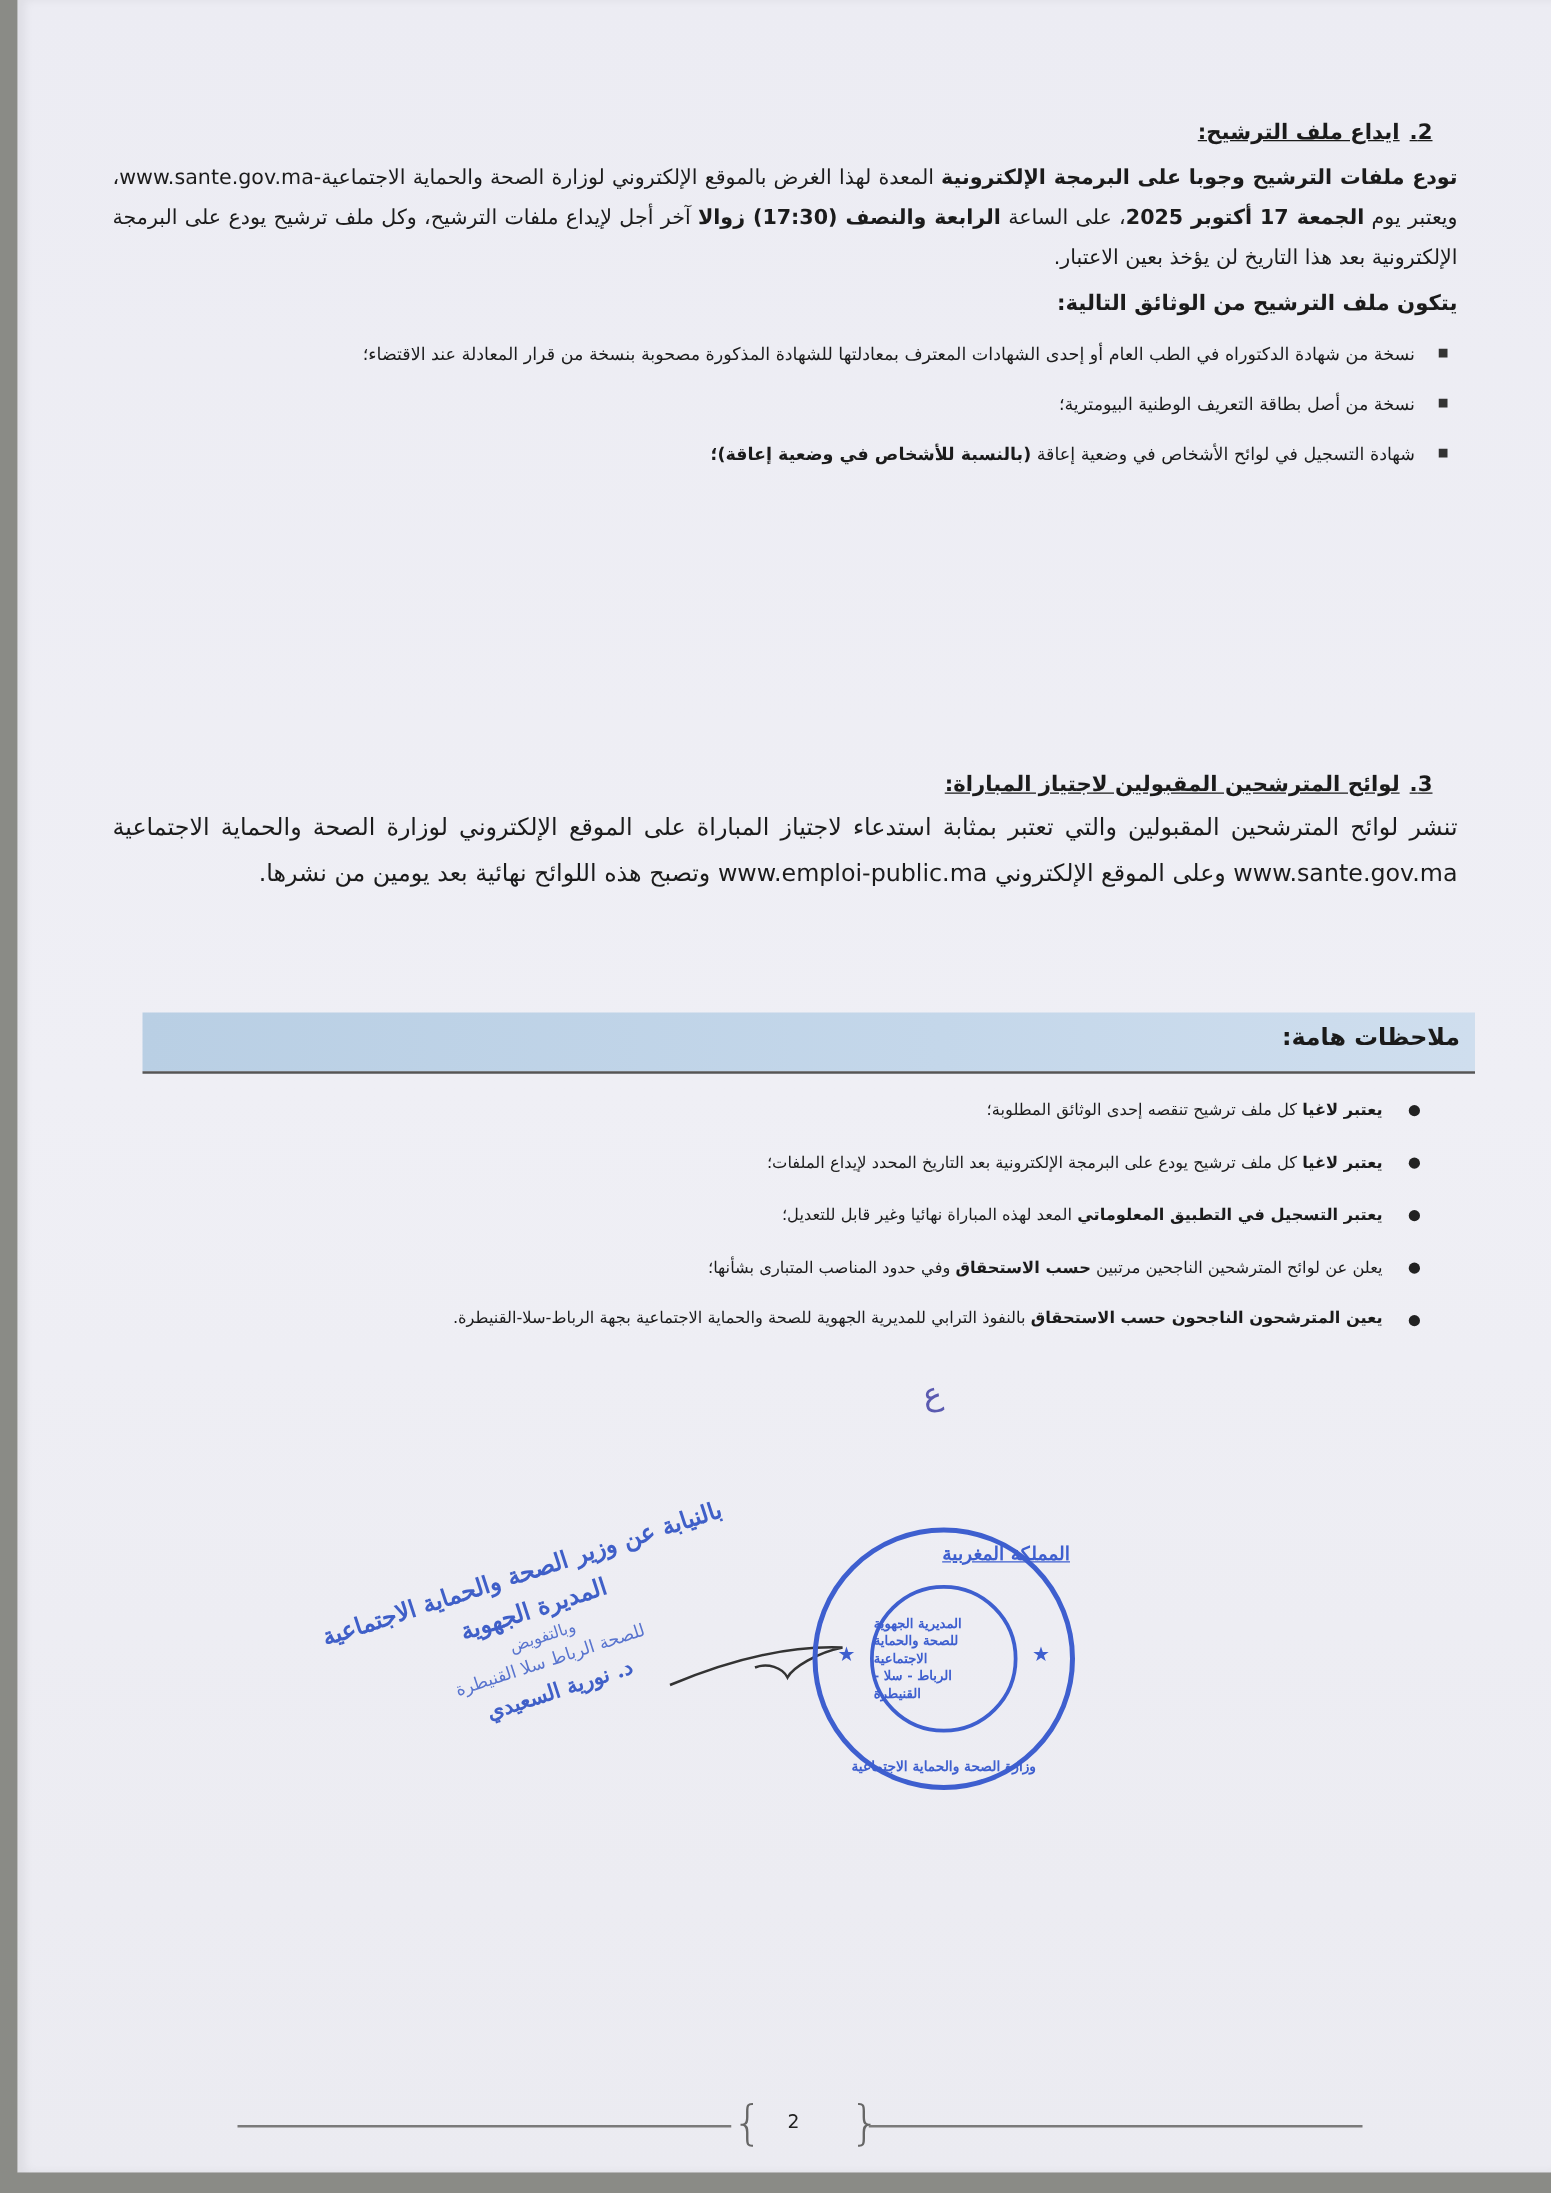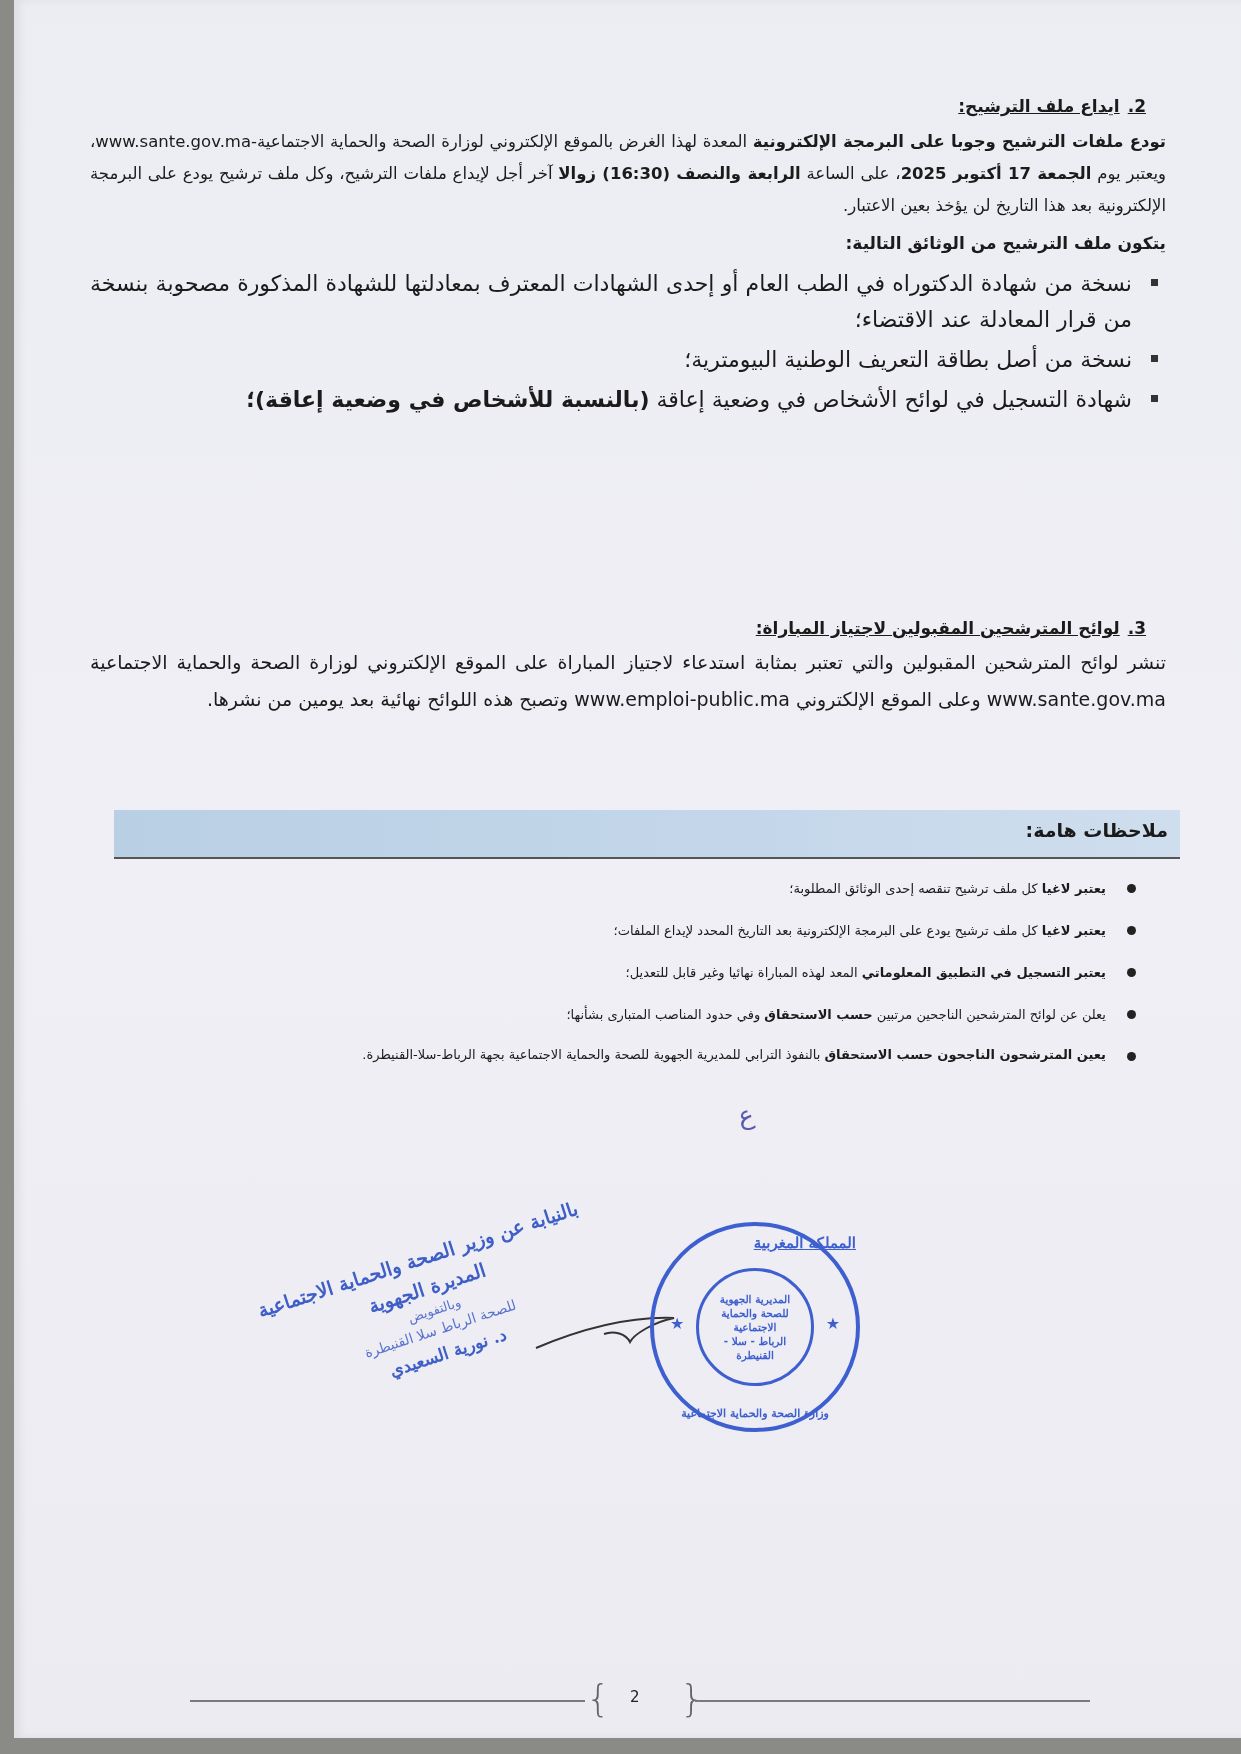--- a/index.html
+++ b/index.html
@@ -21,21 +21,21 @@
     font-size: 17px; font-weight: bold; text-decoration: underline; margin: 0;
     padding-right: 20px;
   }
   .section-title .num { font-weight: bold; text-decoration: none; margin-left: 8px; }
   p.para { margin: 0; font-size: 16.5px; line-height: 32px; }
   p.para.big { font-size: 19px; line-height: 37px; }
   b { font-weight: bold; }
   .subhead { font-size: 17px; font-weight: bold; margin: 0; line-height: 34px; }
   ul.sq { list-style: none; margin: 6px 0 0 0; padding: 0; }
   ul.sq li {
-    position: relative; padding-right: 34px; font-size: 22px; line-height: 36px;
+    position: relative; padding-right: 34px; font-size: 14px; line-height: 36px;
     margin-bottom: 4px;
   }
   ul.sq li .bullet {
     position: absolute; right: 8px; top: 13px; width: 7px; height: 7px; background: #333;
   }
   .notes-band {
     position: absolute; left: 100px; top: 810px; width: 1066px; height: 47px;
     background: linear-gradient(90deg, #b9cfe4 0%, #c4d7ea 60%, #cfdeee 100%);
     border-bottom: 2px solid #555;
     direction: rtl;
@@ -66,21 +66,21 @@
   .signature-block .l4 { font-size: 14px; line-height: 20px; opacity: 0.85; }
   .signature-block .l5 { font-size: 17px; font-weight: bold; line-height: 30px; }
   .stamp {
     position: absolute; left: 636px; top: 1222px; width: 210px; height: 210px;
     border-radius: 50%; border: 4px solid #3e5fcf; box-sizing: border-box;
     color: #3e5fcf; font-family: "DejaVu Serif", serif; direction: rtl;
   }
   .stamp .inner {
     position: absolute; left: 42px; top: 42px; width: 118px; height: 118px; border-radius: 50%;
     border: 3px solid #3e5fcf; box-sizing: border-box; display: flex; flex-direction: column;
-    align-items: center; justify-content: center; text-align: center; font-size: 10.5px; line-height: 14px; font-weight: bold;
+    align-items: flex-end; justify-content: center; text-align: center; font-size: 10.5px; line-height: 14px; font-weight: bold;
   }
   .stamp .top { position: absolute; top: 8px; width: 100%; font-size: 15px; font-weight: bold; text-decoration: underline; }
   .stamp .bottom { position: absolute; bottom: 8px; width: 100%; text-align: center; font-size: 11px; font-weight: bold; }
   .stamp .star { position: absolute; top: 88px; font-size: 16px; }
   .stamp .star.l { left: 16px; } .stamp .star.r { right: 16px; }
   .signature-scribble {
     position: absolute; left: 520px; top: 1312px; width: 150px; height: 40px;
   }
   .footer {
     position: absolute; left: 176px; top: 1680px; width: 900px; height: 40px;
@@ -96,21 +96,21 @@
 </head>
 <body>
 
 <div class="page">
 
   <div class="content" style="top: 96px;">
     <h3 class="section-title">
       <span class="num">2.</span><span>ايداع ملف الترشيح:</span>
     </h3>
     <p class="para" style="margin-top: 10px;">
-      <b>تودع ملفات الترشيح وجوبا على البرمجة الإلكترونية</b><span> المعدة لهذا الغرض بالموقع الإلكتروني لوزارة الصحة والحماية الاجتماعية-www.sante.gov.ma، ويعتبر يوم </span><b>الجمعة 17 أكتوبر 2025</b><span>، على الساعة </span><b>الرابعة والنصف (16:30) زوالا</b><span> آخر أجل لإيداع ملفات الترشيح، وكل ملف ترشيح يودع على البرمجة الإلكترونية بعد هذا التاريخ لن يؤخذ بعين الاعتبار.</span>
+      <b>تودع ملفات الترشيح وجوبا على البرمجة الإلكترونية</b><span> المعدة لهذا الغرض بالموقع الإلكتروني لوزارة الصحة والحماية الاجتماعية-www.sante.gov.ma، ويعتبر يوم </span><b>الجمعة 17 أكتوبر 2025</b><span>، على الساعة </span><b>الرابعة والنصف (17:30) زوالا</b><span> آخر أجل لإيداع ملفات الترشيح، وكل ملف ترشيح يودع على البرمجة الإلكترونية بعد هذا التاريخ لن يؤخذ بعين الاعتبار.</span>
     </p>
     <p class="subhead" style="margin-top: 4px;">يتكون ملف الترشيح من الوثائق التالية:</p>
     <ul class="sq">
       <li><span class="bullet"></span><span>نسخة من شهادة الدكتوراه في الطب العام أو إحدى الشهادات المعترف بمعادلتها للشهادة المذكورة مصحوبة بنسخة من قرار المعادلة عند الاقتضاء؛</span><b></b></li>
       <li><span class="bullet"></span><span>نسخة من أصل بطاقة التعريف الوطنية البيومترية؛</span><b></b></li>
       <li><span class="bullet"></span><span>شهادة التسجيل في لوائح الأشخاص في وضعية إعاقة </span><b>(بالنسبة للأشخاص في وضعية إعاقة)؛</b></li>
     </ul>
   </div>
 
   <div class="content" style="top: 618px;">

